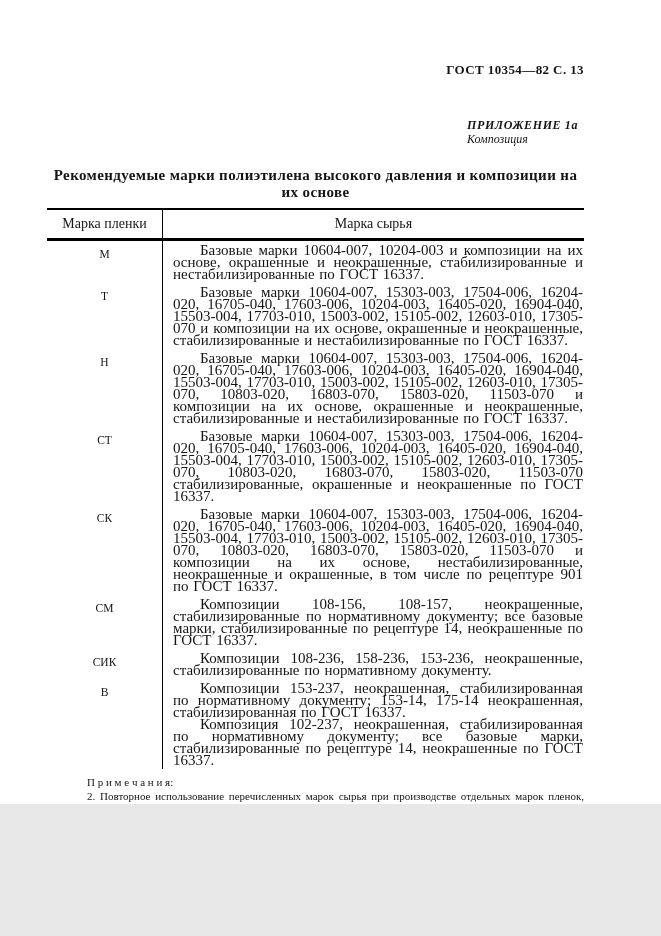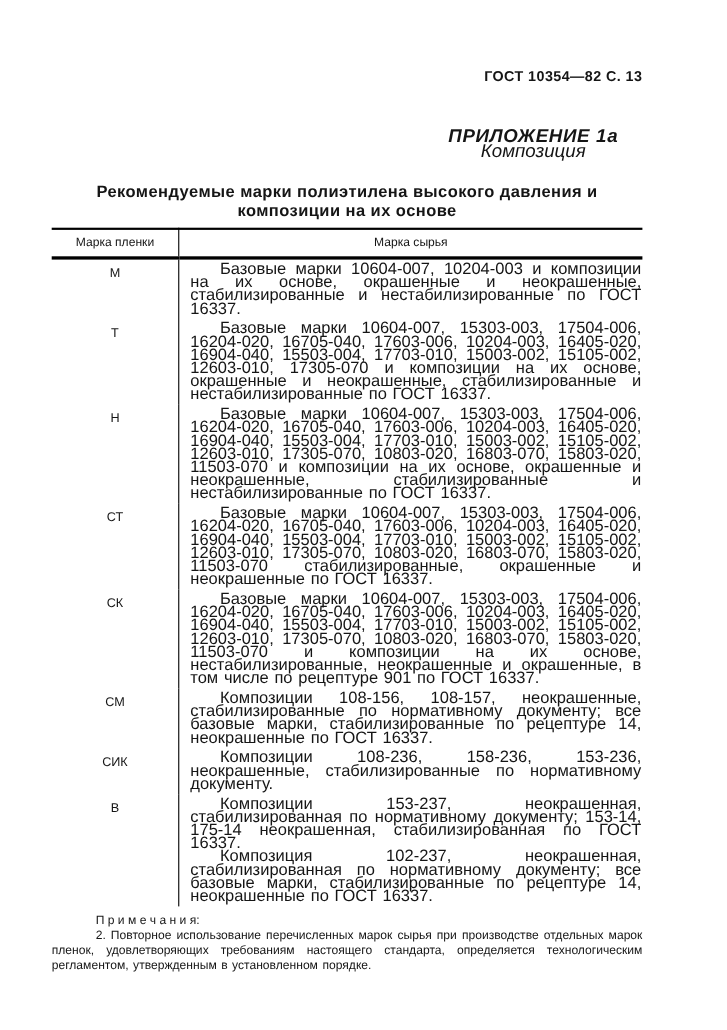--- a/index.html
+++ b/index.html
@@ -1,65 +1,65 @@
 <!DOCTYPE html>
 <html><head>
   <meta charset="utf-8">
   <style>
     html, body { margin: 0; padding: 0; background: #e8e8e8; }
     .page {
       position: relative;
       width: 661px;
-      height: 936px;
+      height: 804px;
       background: #ffffff;
-      font-family: Liberation Sans, sans-serif;
+      font-family: Liberation Serif, serif;
       color: #151515;
       overflow: hidden;
       margin: 0 auto;
     }
     .content {
       position: absolute;
       left: 47px;
       top: 0;
       width: 537px;
     }
     .gost-ref {
       margin-top: 62px;
       text-align: right;
       font-weight: bold;
       font-size: 13px;
       letter-spacing: 0.4px;
     }
     .appendix {
       margin-top: 40px;
       margin-left: auto;
-      margin-right: 22px;
+      margin-right: 6px;
       width: fit-content;
-      text-align: center;
+      text-align: left;
       font-style: italic;
-      font-size: 17px;
+      font-size: 12px;
       line-height: 14px;
     }
     .appendix .app-title { font-weight: bold; letter-spacing: 0.6px; }
     .doc-title {
       margin-top: 21px;
       text-align: center;
       font-weight: bold;
       font-size: 15px;
       letter-spacing: 0.4px;
     }
     table.gost-table {
       margin-top: 7px;
       width: 537px;
       border-collapse: collapse;
       border-top: 2px solid #000;
     }
     table.gost-table th {
       font-weight: normal;
-      font-size: 11px;
+      font-size: 14px;
       border-bottom: 3px solid #000;
       padding: 6px 2px;
       vertical-align: middle;
     }
     .col-mark { width: 111px; }
     th.col-mark, td.mark-cell { border-right: 1.5px solid #000; }
     td.mark-cell {
       text-align: center;
       vertical-align: top;
       font-size: 11.5px;

